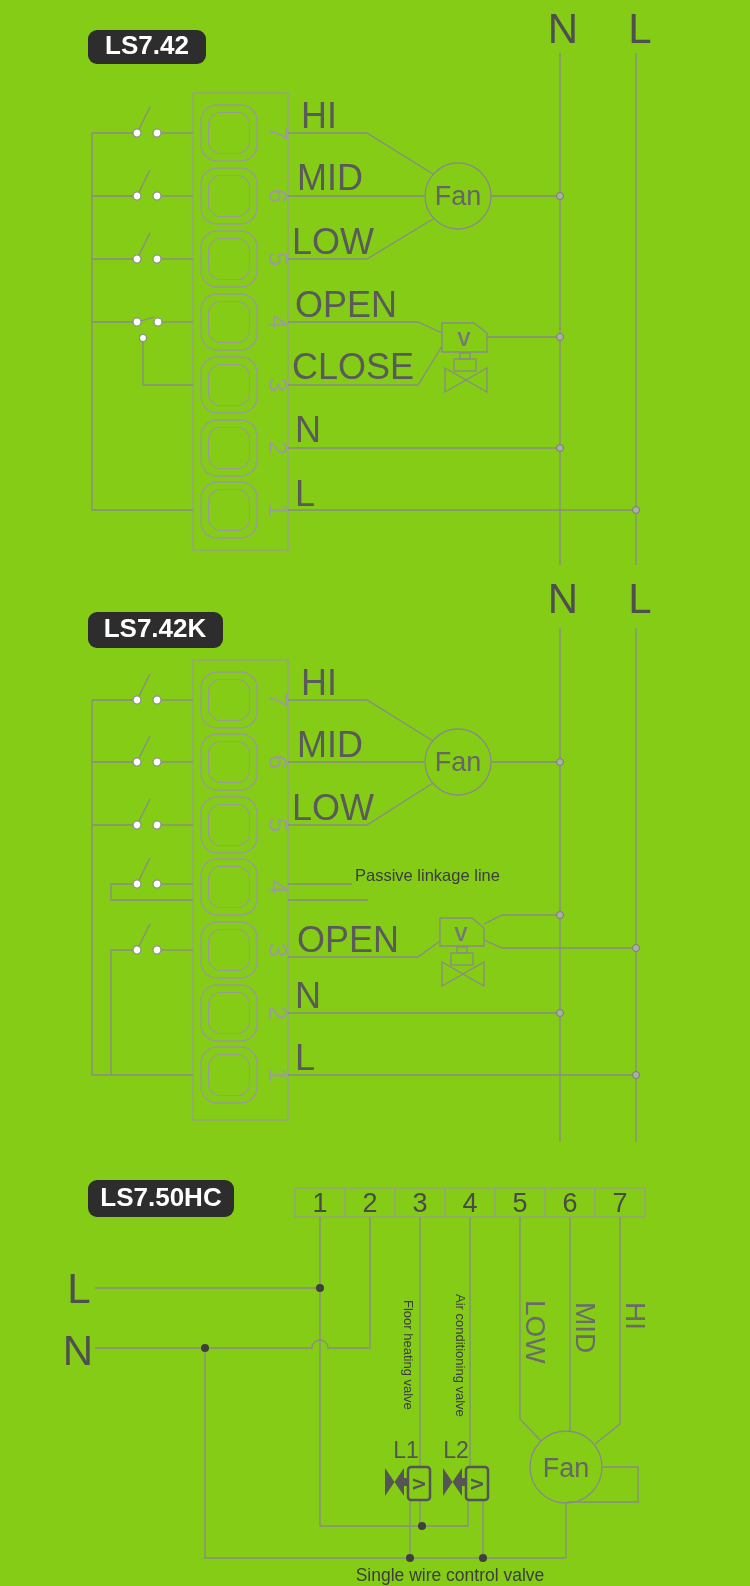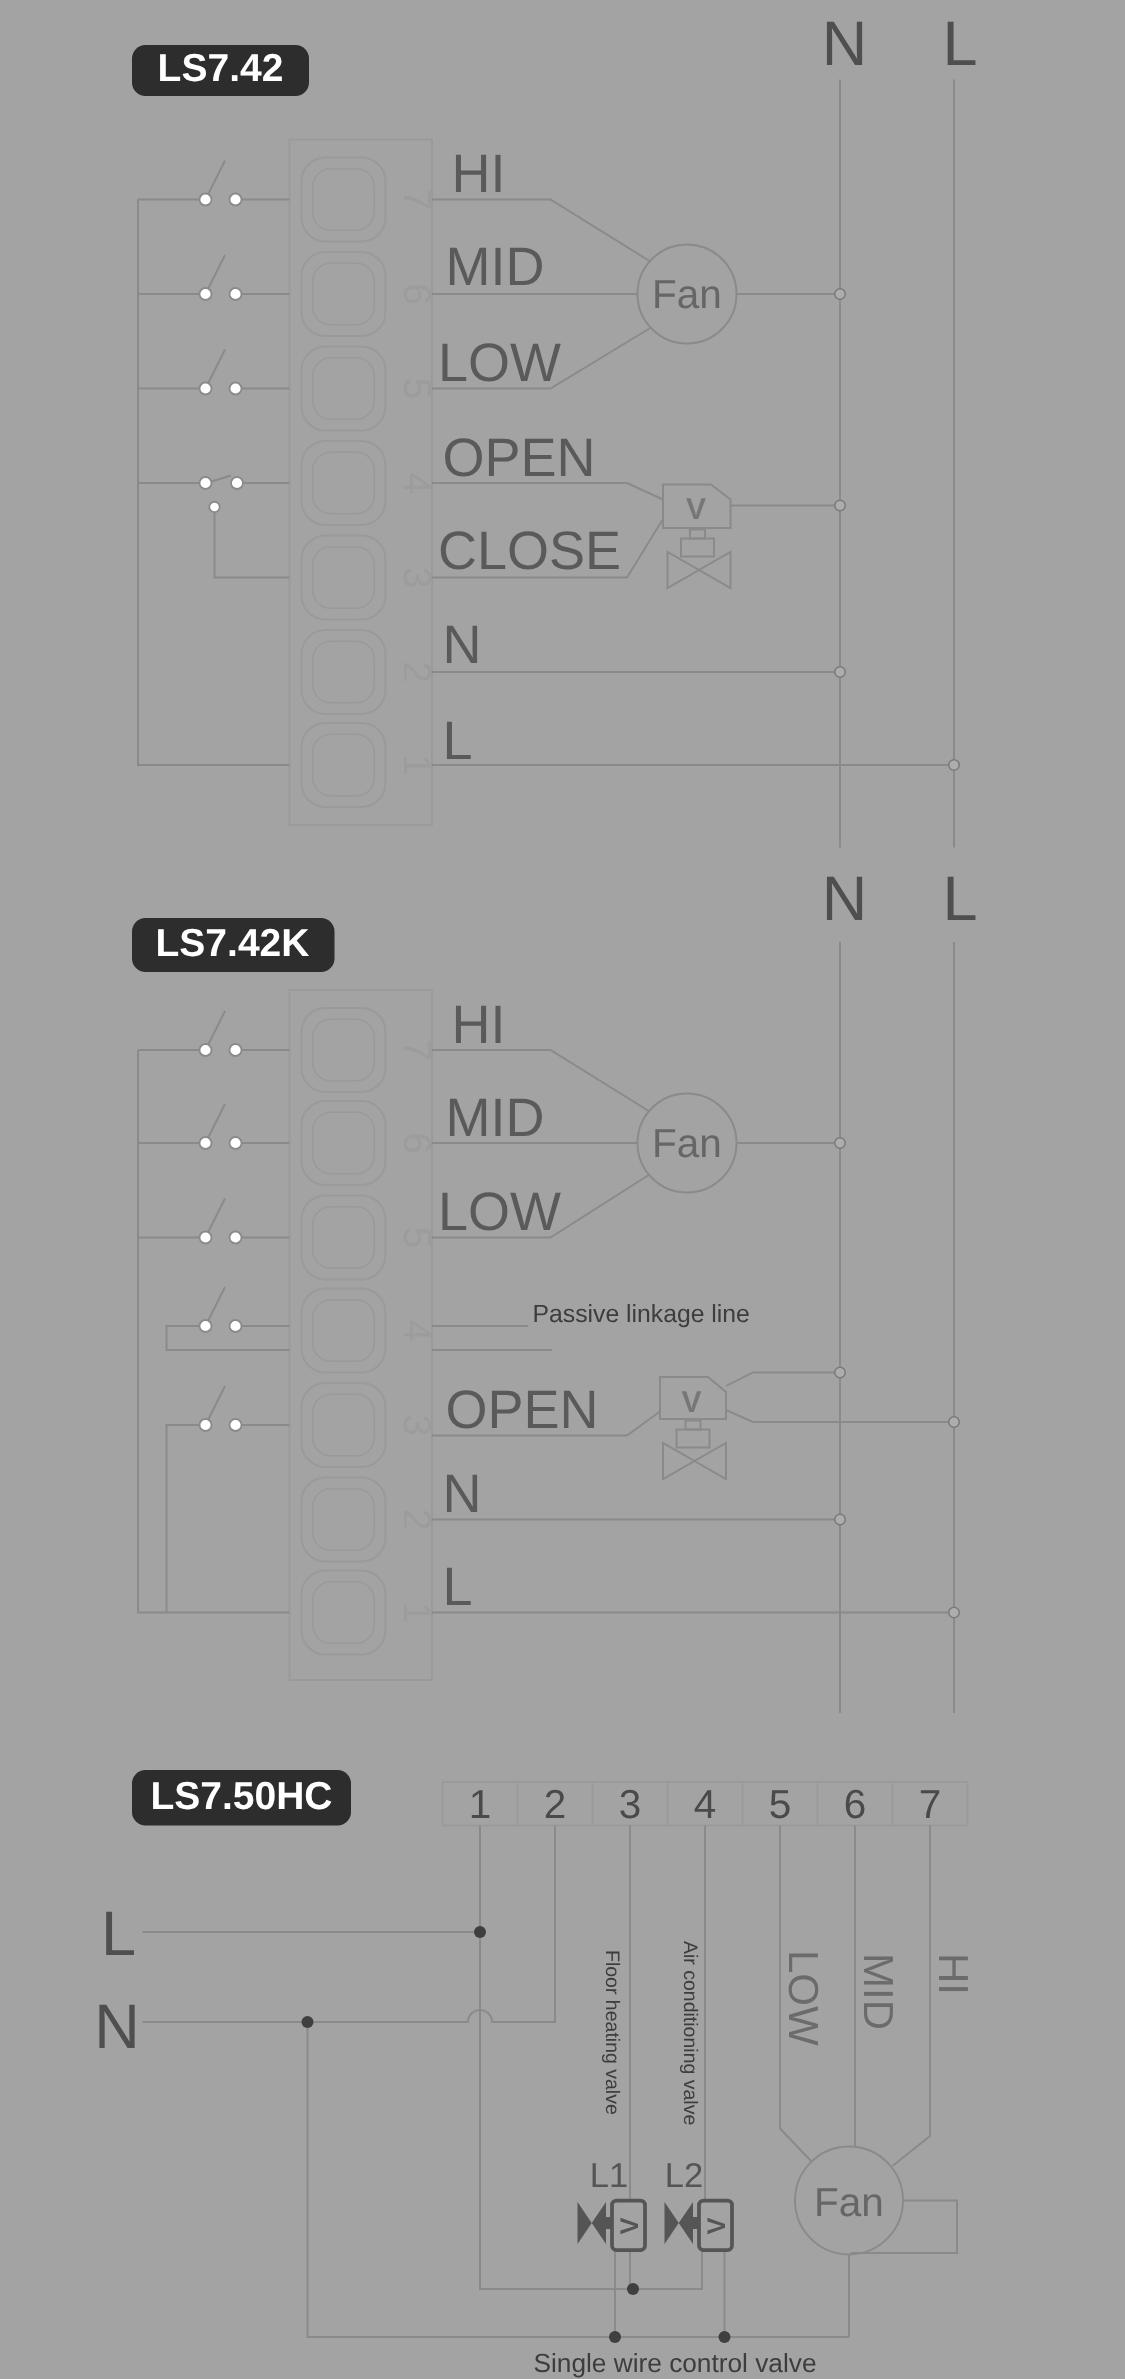--- a/index.html
+++ b/index.html
@@ -1,16 +1,16 @@
 <!DOCTYPE html>
 <html><head>
 <meta charset="utf-8">
 <style>
   html,body{margin:0;padding:0;background:#ffffff;}
-  .page{width:750px;height:1586px;position:relative;background:#a3a3a3;overflow:hidden;
+  .page{width:750px;height:1586px;position:relative;background:#84cc16;overflow:hidden;
         font-family:"Liberation Sans", sans-serif;}
   svg text{font-family:"Liberation Sans", sans-serif;}
   .wire{stroke:#8a8a8a;stroke-width:1.3;fill:none;}
   .blockline{stroke:#9a9a9a;stroke-width:1.2;fill:none;}
   .term-outer{fill:none;stroke:#9a9a9a;stroke-width:1.3;}
   .term-inner{fill:none;stroke:#9a9a9a;stroke-width:1.1;}
   .big-label{fill:#5a5a5a;font-size:36px;}
   .power-letter{fill:#4f4f4f;font-size:42px;}
   .term-num{fill:#9c9c9c;font-size:26px;}
   .fan-text{fill:#666666;font-size:27px;}

